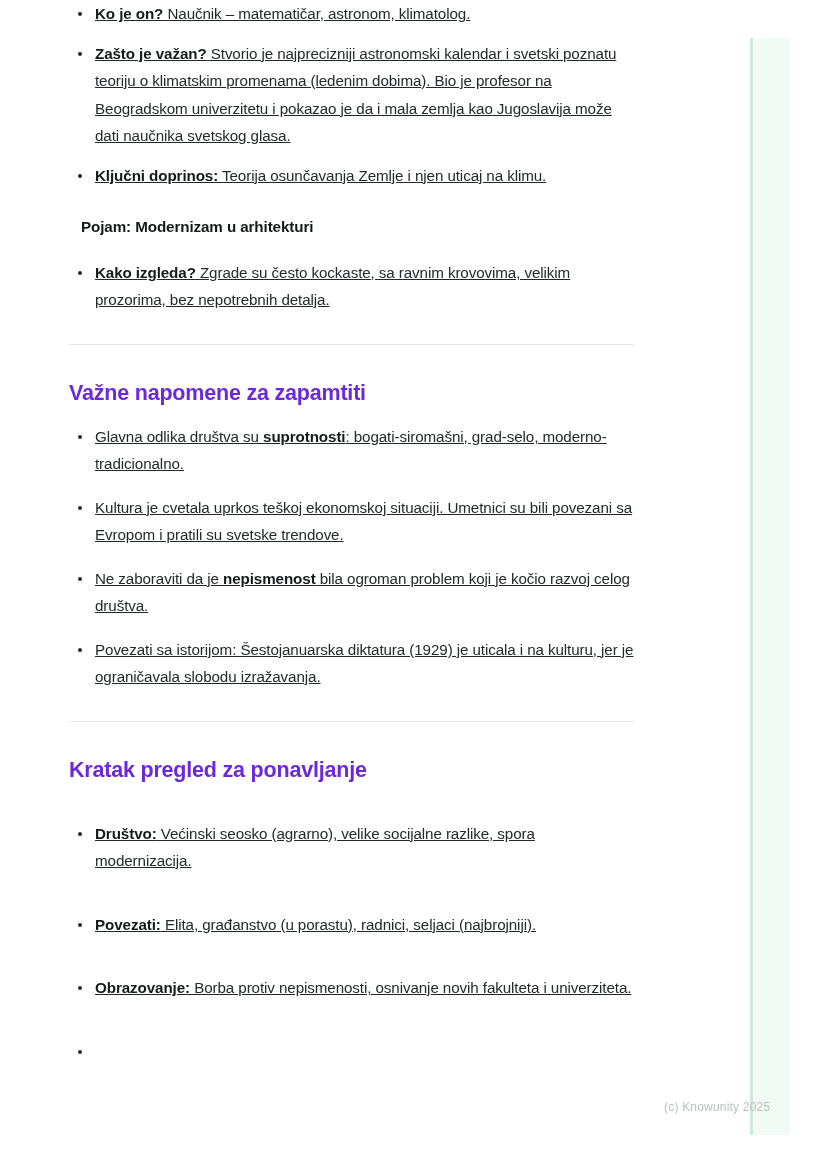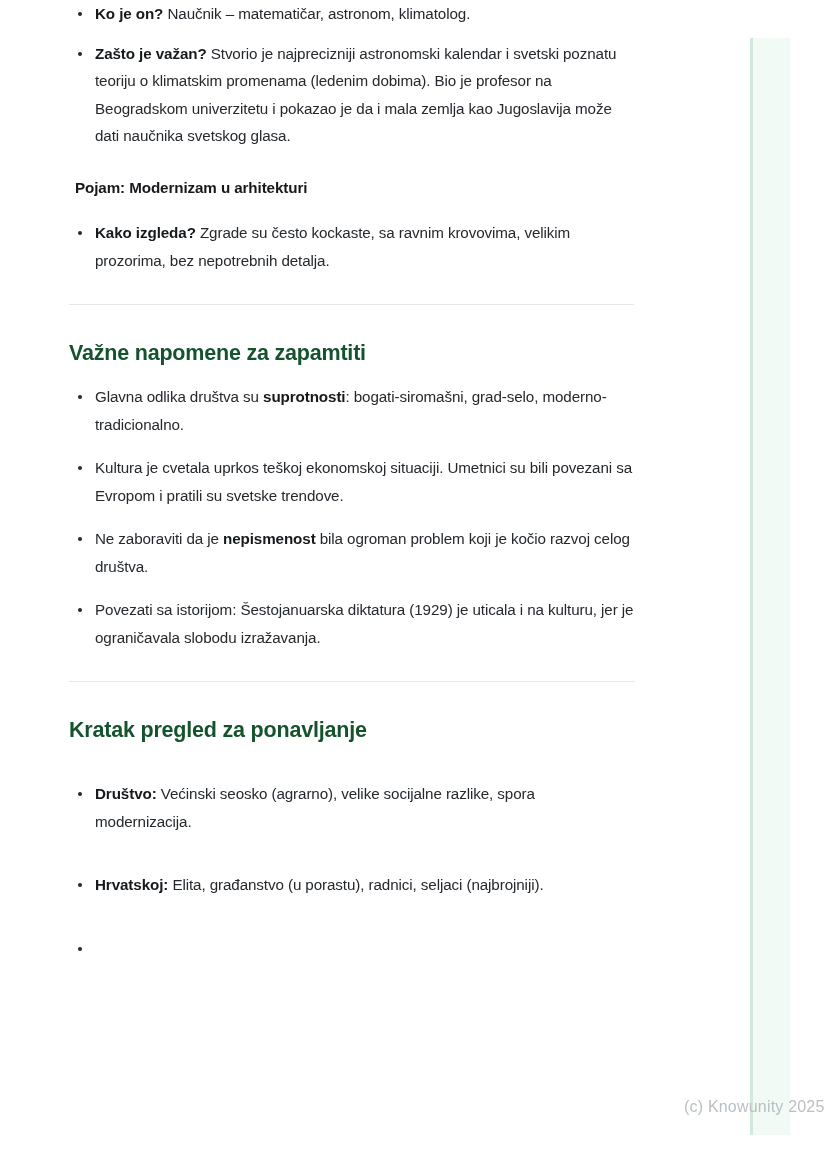--- a/index.html
+++ b/index.html
@@ -33,20 +33,21 @@
     position: absolute;
     left: 69px;
     top: 0;
     width: 565px;
   }
 
   ul.bullets {
     list-style: none;
     margin: 0;
     padding: 0;
+    text-decoration: underline;
   }
   ul.bullets > li {
     position: relative;
     padding-left: 26px;
     font-size: 15.2px;
     line-height: 27.5px;
     color: #25292d;
     margin: 0 0 12px 0;
     letter-spacing: -0.1px;
   }
@@ -71,71 +72,74 @@
 
   .block-one {
     padding-top: 36px;
   }
 
   .subheading {
     font-size: 15.2px;
     line-height: 27.5px;
     font-weight: bold;
     color: #16191c;
-    margin: 24px 0 18px 6px;
+    margin: 24px 0 18px 12px;
     letter-spacing: -0.1px;
   }
 
   .divider {
     height: 1px;
     background: #e4e7e9;
     border: 0;
     margin: 30px 0 0 0;
     width: 565px;
   }
 
   h2.section-title {
     font-size: 21.5px;
     line-height: 28px;
     font-weight: bold;
-    color: #14532d;
+    color: #6d28d9;
     margin: 34px 0 16px 0;
     letter-spacing: -0.2px;
   }
 
   
   .section-notes ul.bullets > li { margin-bottom: 14px; margin-top: 16px; }
   .section-review ul.bullets > li { margin-bottom: 12px; margin-top: 36px; }
 
   
   .watermark {
     position: absolute;
-    left: 684px;
+    left: 664px;
     top: 1100px;
-    font-size: 16px;
+    font-size: 12px;
     line-height: 14px;
     color: #b9bfc2;
     font-family: "Liberation Sans", sans-serif;
     letter-spacing: 0.2px;
     white-space: nowrap;
   }
 </style>
 </head>
 <body>
 
 <div class="right-panel"></div>
 
 <div class="page">
 
   <ul class="bullets block-one">
     <li>
       <b>Ko je on?</b><span> Naučnik – matematičar, astronom, klimatolog.</span>
     </li>
     <li>
       <b>Zašto je važan?</b><span> Stvorio je najprecizniji astronomski kalendar i svetski poznatu teoriju o klimatskim promenama (ledenim dobima). Bio je profesor na Beogradskom univerzitetu i pokazao je da i mala zemlja kao Jugoslavija može dati naučnika svetskog glasa.</span>
+    </li>
+    <li>
+      <b>Ključni doprinos:</b><span> Teorija osunčavanja Zemlje i njen uticaj na klimu.</span>
     </li>
   </ul>
 
   <p class="subheading">Pojam: Modernizam u arhitekturi</p>
 
   <ul class="bullets">
     <li>
       <b>Kako izgleda?</b><span> Zgrade su često kockaste, sa ravnim krovovima, velikim prozorima, bez nepotrebnih detalja.</span>
     </li>
   </ul>
@@ -162,21 +166,24 @@
 
   <div class="divider"></div>
 
   <div class="section-review">
     <h2 class="section-title">Kratak pregled za ponavljanje</h2>
     <ul class="bullets">
       <li>
         <b>Društvo:</b><span> Većinski seosko (agrarno), velike socijalne razlike, spora modernizacija.</span>
       </li>
       <li>
-        <b>Hrvatskoj:</b><span> Elita, građanstvo (u porastu), radnici, seljaci (najbrojniji).</span>
+        <b>Povezati:</b><span> Elita, građanstvo (u porastu), radnici, seljaci (najbrojniji).</span>
+      </li>
+      <li>
+        <b>Obrazovanje:</b><span> Borba protiv nepismenosti, osnivanje novih fakulteta i univerziteta.</span>
       </li>
       <li>
         
       </li>
     </ul>
   </div>
 
 </div>
 
 <div class="watermark">(c) Knowunity 2025</div>

